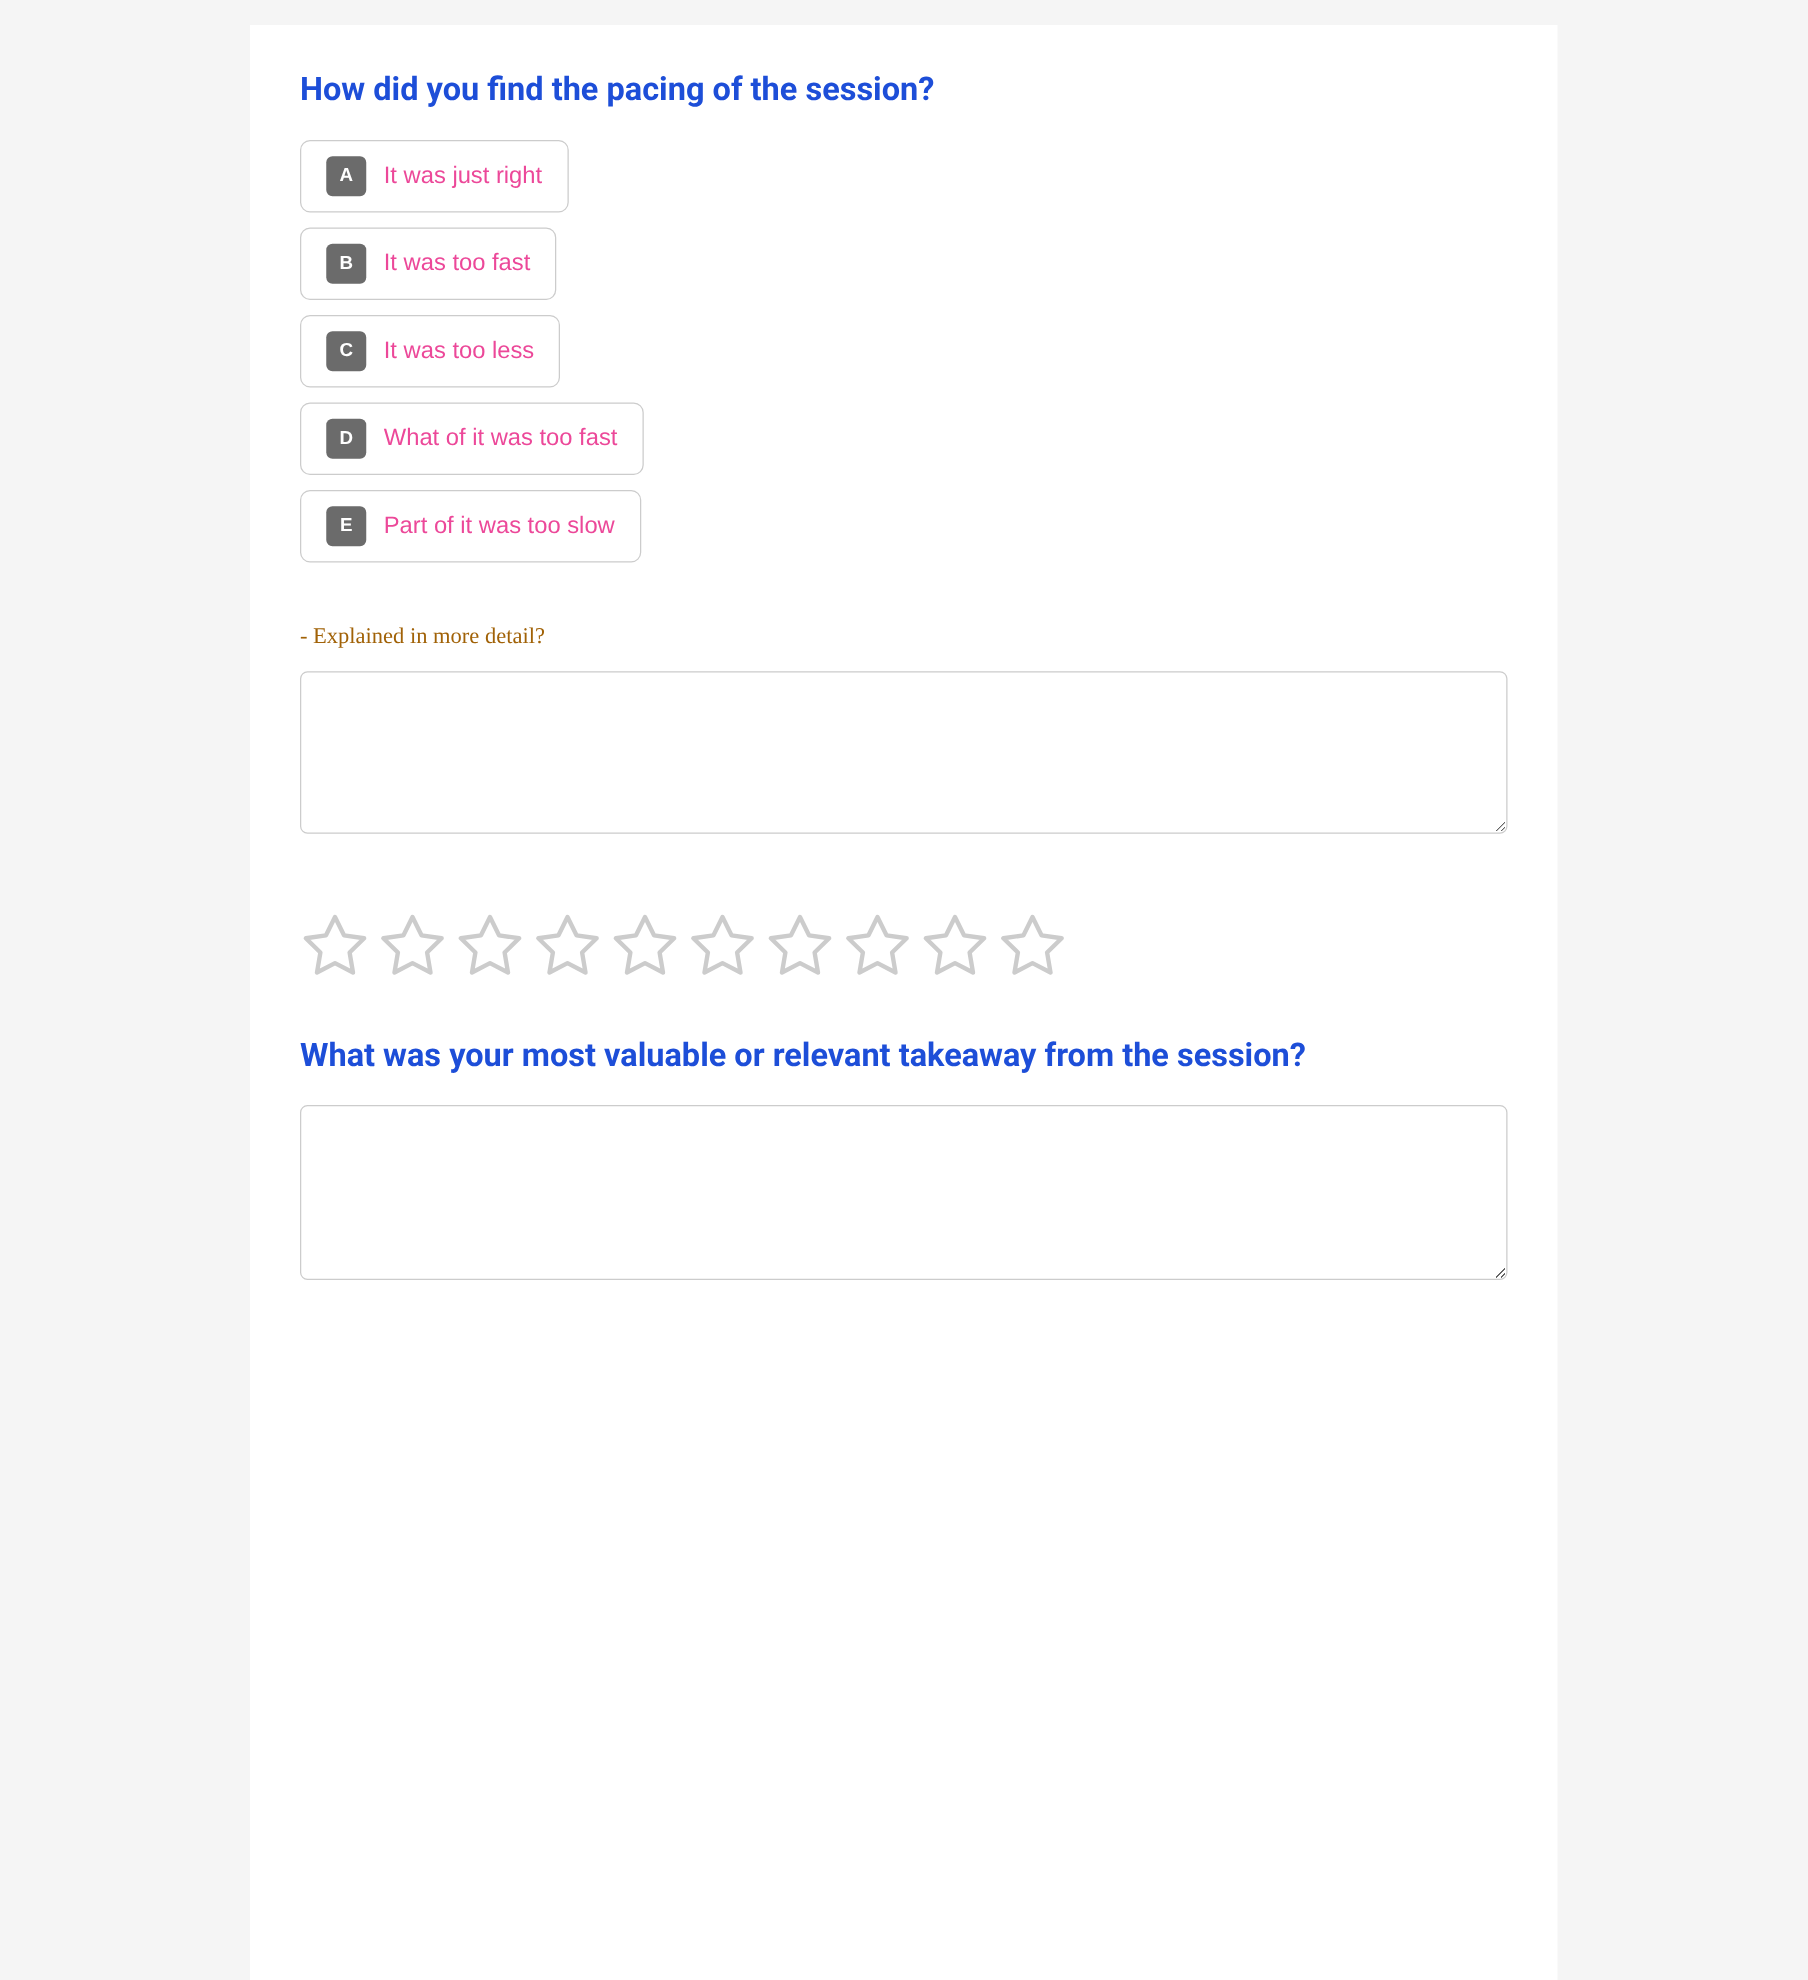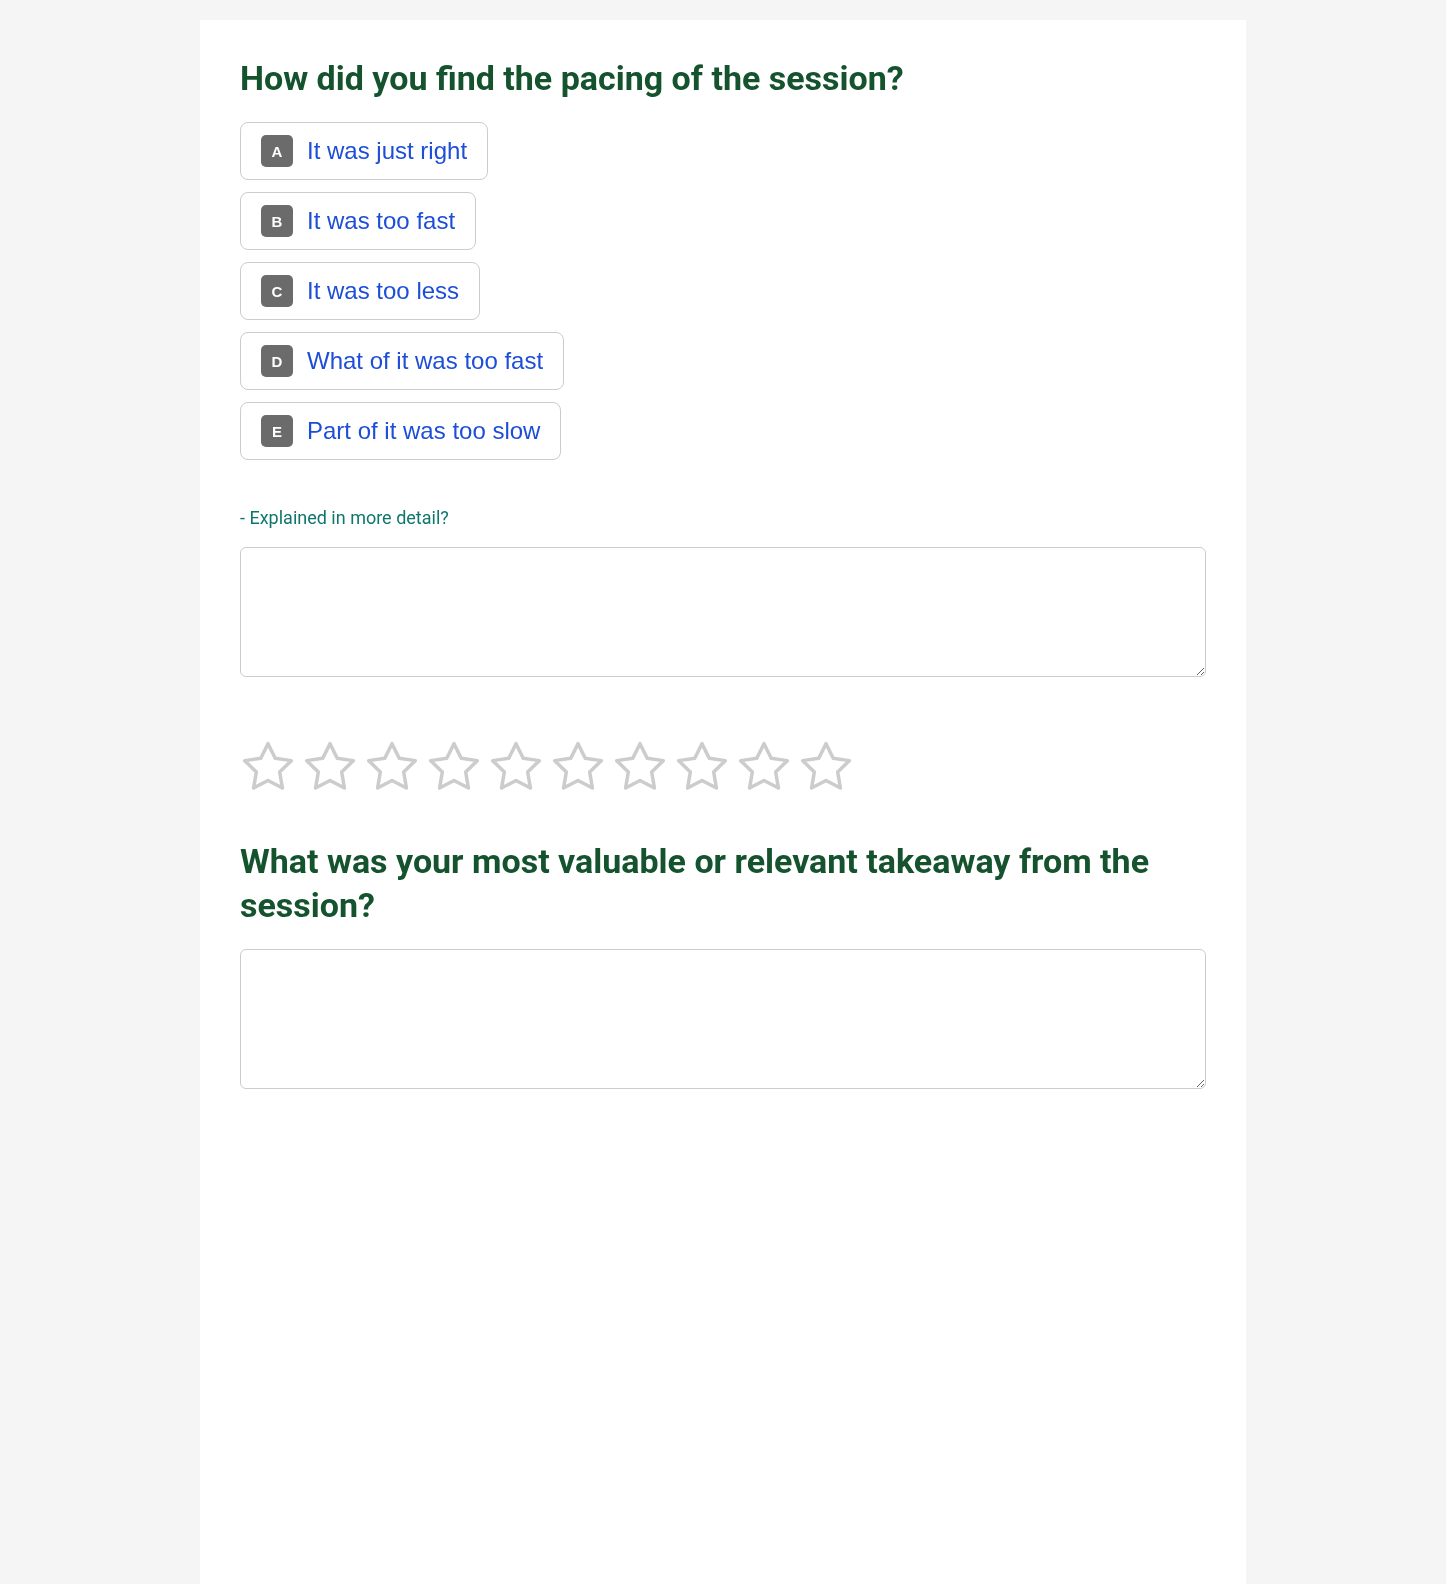--- a/index.html
+++ b/index.html
@@ -19,23 +19,23 @@
     }
 
     .page-container {
       background: #ffffff;
       width: 1046px;
       min-height: 1584px;
       padding: 36px 40px 60px 40px;
     }
 
     .question-title {
-      font-size: 34px;
+      font-size: 26px;
       font-weight: 700;
-      color: #14532d;
+      color: #1d4ed8;
       margin-bottom: 22px;
       line-height: 1.3;
     }
 
     .options-group {
       display: flex;
       flex-direction: column;
       gap: 12px;
       margin-bottom: 44px;
     }
@@ -64,30 +64,31 @@
       height: 32px;
       background: #6b6b6b;
       color: #ffffff;
       border-radius: 5px;
       font-size: 15px;
       font-weight: 600;
       flex-shrink: 0;
     }
 
     .option-label {
-      font-size: 24px;
+      font-size: 19px;
       font-weight: 400;
-      color: #1d4ed8;
+      color: #ec4899;
     }
 
     .sub-prompt {
       font-size: 18px;
-      color: #0f766e;
+      color: #a16207;
       margin-bottom: 14px;
       line-height: 1.6;
+      font-family: Liberation Serif, serif;
     }
 
     .textarea-field {
       width: 100%;
       height: 130px;
       border: 1.5px solid #cccccc;
       border-radius: 6px;
       padding: 12px 14px;
       font-size: 16px;
       color: #1a1a1a;

